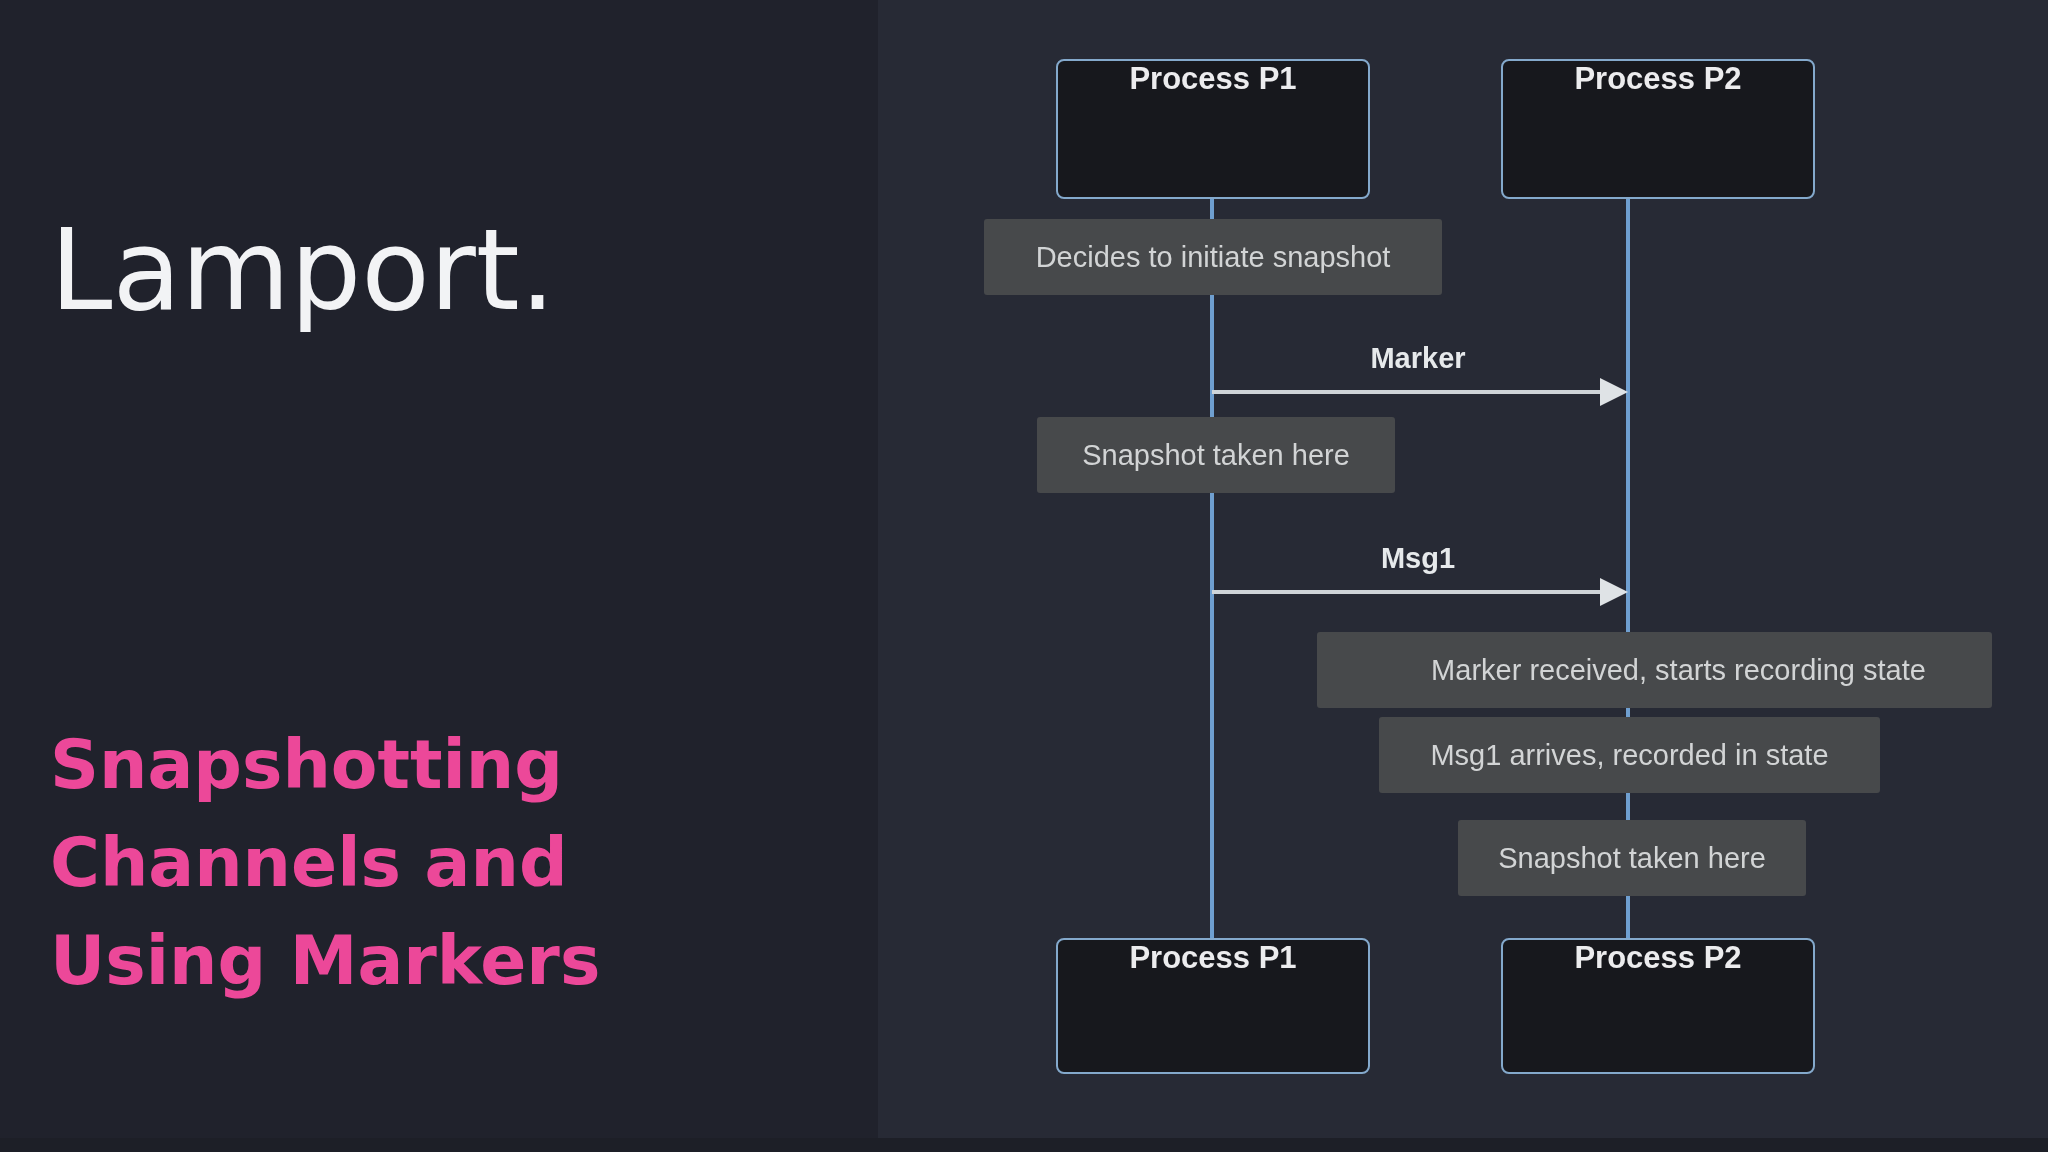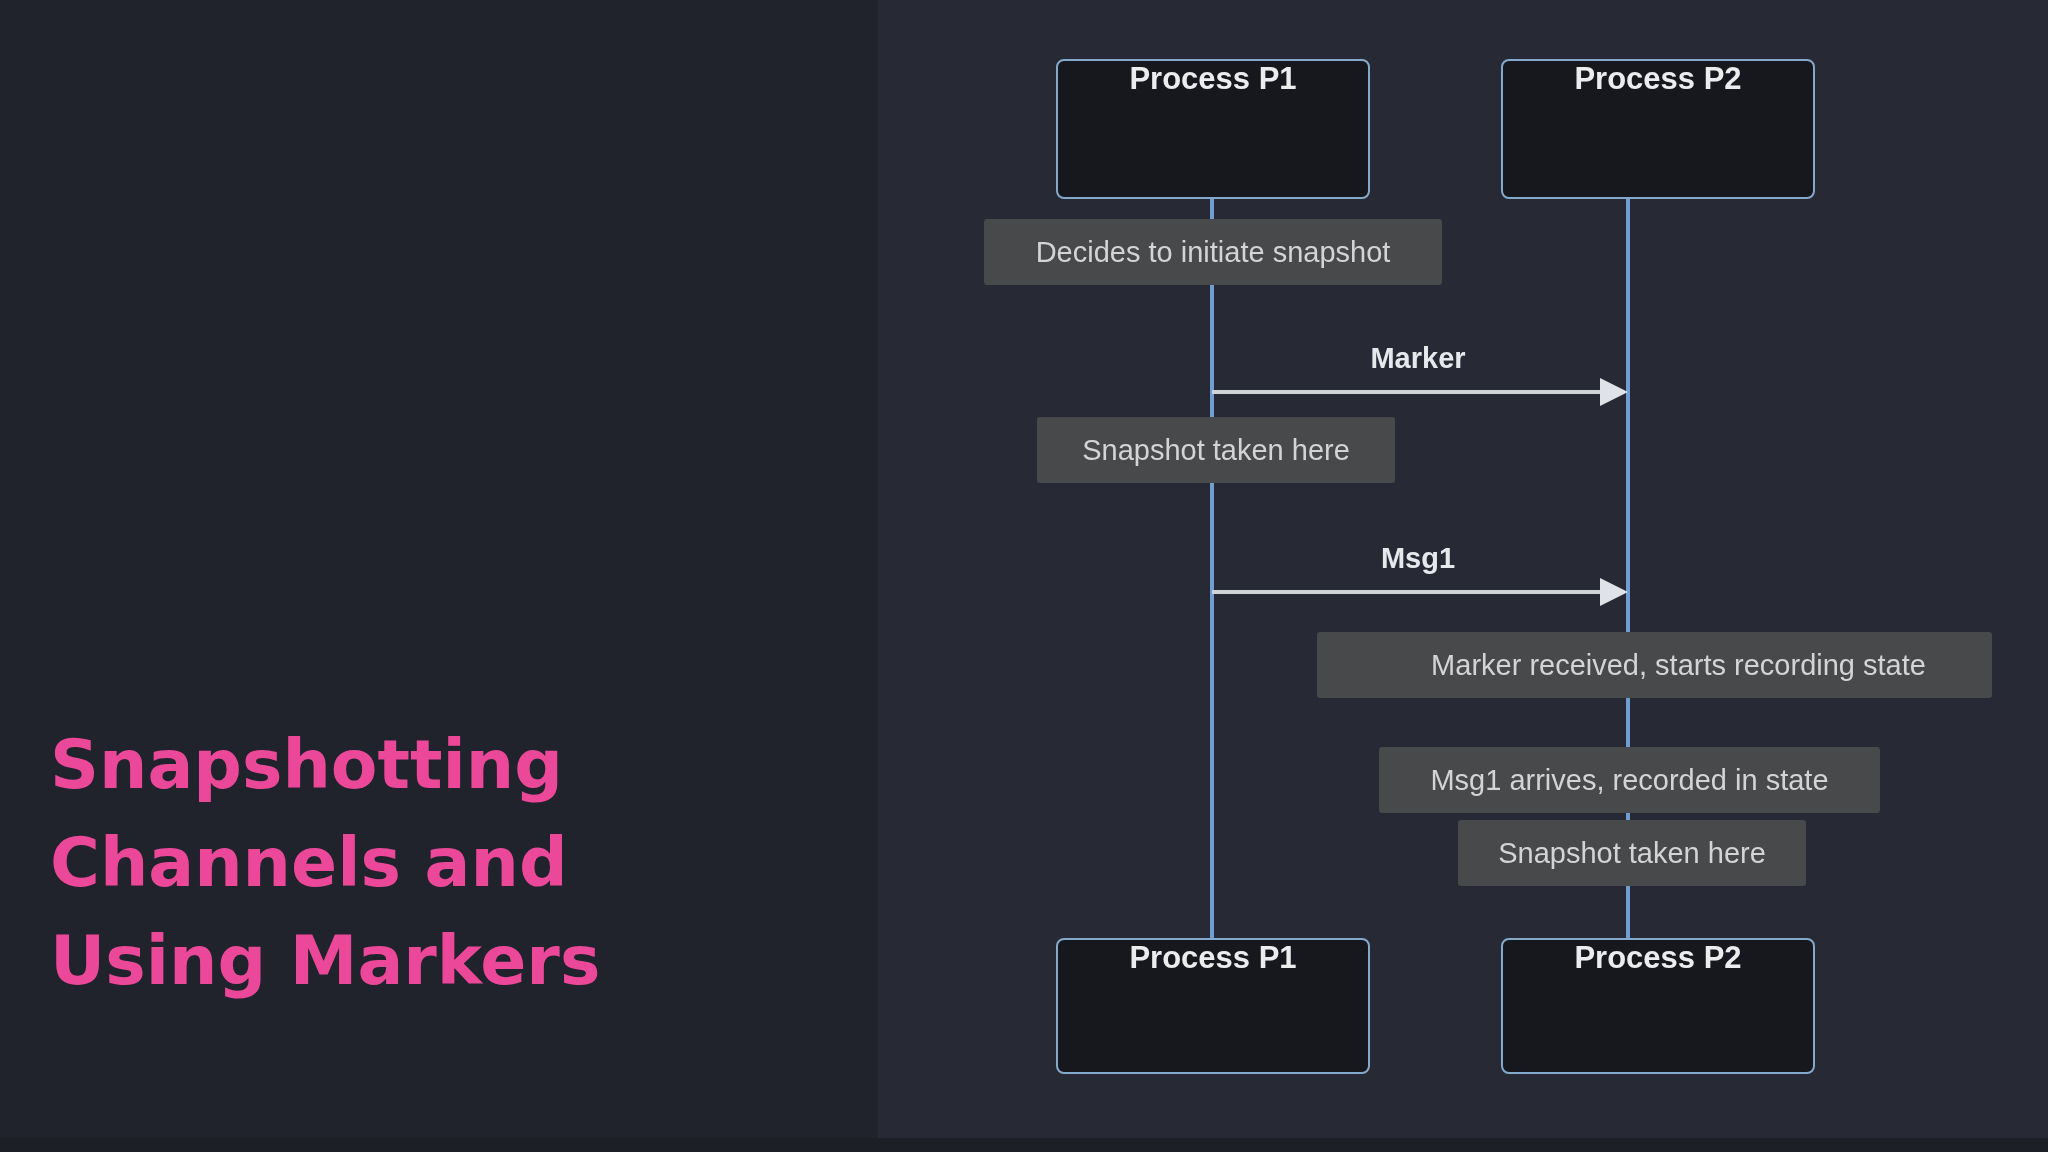--- a/index.html
+++ b/index.html
@@ -71,27 +71,27 @@
   .actor-box.c2 { left: 1473px; margin-left: 28px; }
   .note {
     position: absolute;
     background: #47494b;
     border-radius: 3px;
     color: #d2d4d5;
     font-size: 29px;
     display: flex;
     align-items: center;
     justify-content: center;
-    height: 66px;
+    height: 76px;
     white-space: nowrap;
   }
   .note.n1 { left: 984px;  top: 219px; width: 458px; }
   .note.n2 { left: 1037px; top: 417px; width: 358px; }
   .note.n3 { left: 1317px; top: 632px; width: 627px; padding-left: 48px; }
-  .note.n4 { left: 1379px; top: 717px; width: 501px; margin-top: 30px; }
+  .note.n4 { left: 1379px; top: 717px; width: 501px; }
   .note.n5 { left: 1458px; top: 820px; width: 348px; }
   .msg-label {
     position: absolute;
     left: 1218px;
     width: 400px;
     text-align: center;
     color: #e6e9eb;
     font-size: 29px;
     font-weight: bold;
   }
@@ -117,20 +117,21 @@
   .arrowhead.m1 { top: 378px; }
   .arrowhead.m2 { top: 578px; }
 </style>
 </head>
 <body>
 
 <div class="slide">
   <div class="left-panel"></div>
 
   <div class="title">
+    <div>Lamport.</div>
   </div>
 
   <div class="subtitle">
     <div>Snapshotting</div>
     <div>Channels and</div>
     <div>Using Markers</div>
   </div>
 
   <div>
     <div class="lifeline p1"></div>

